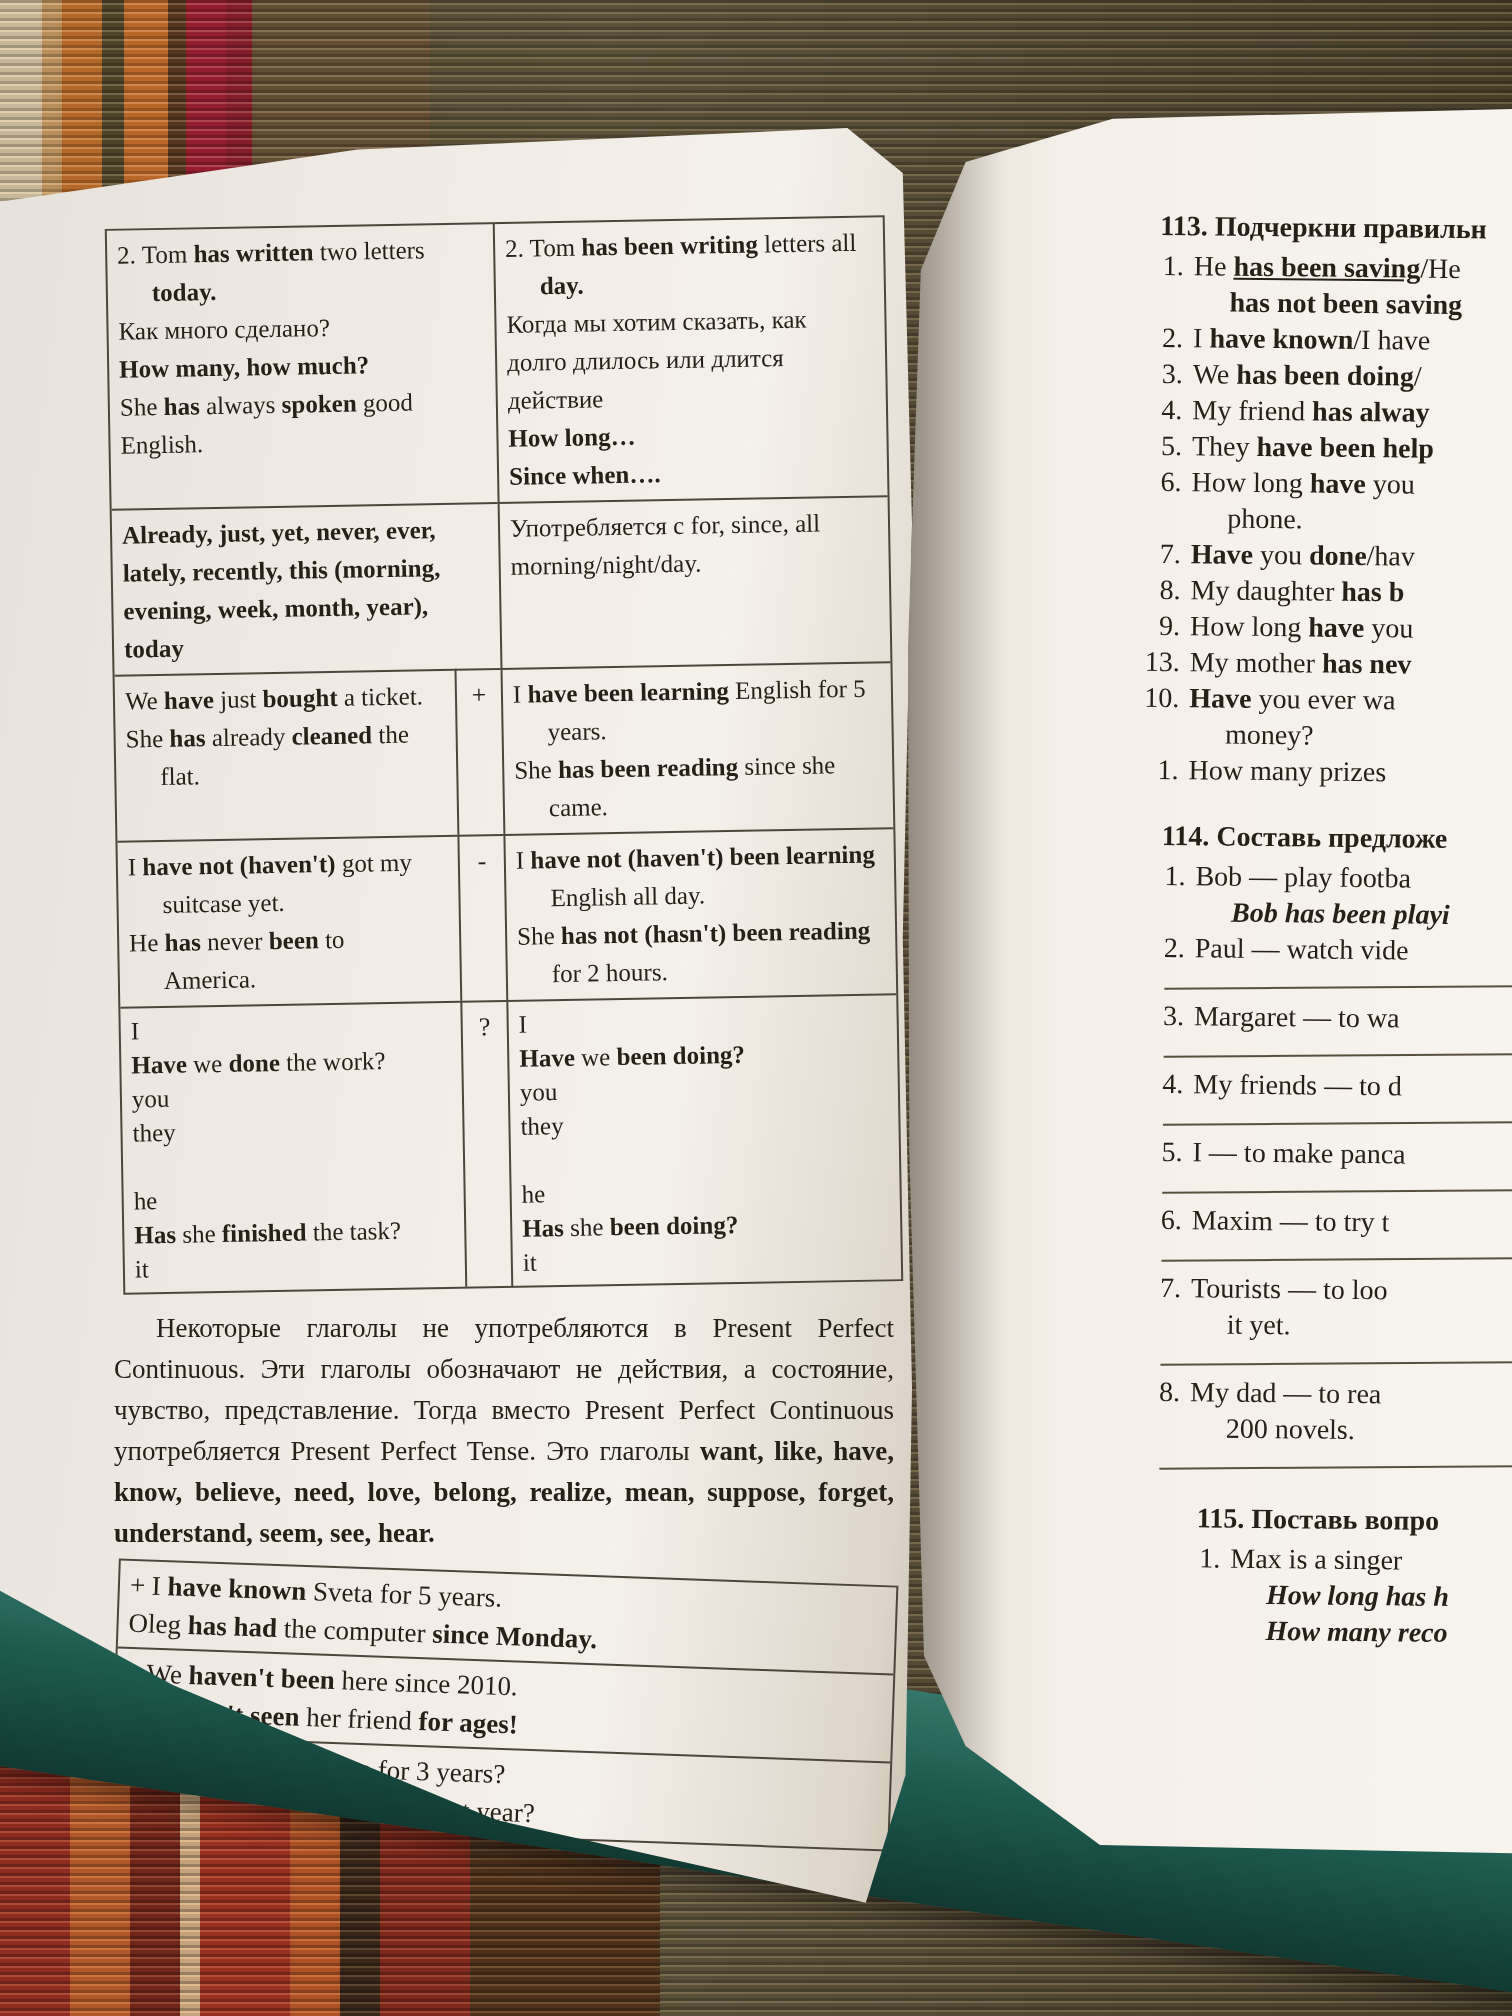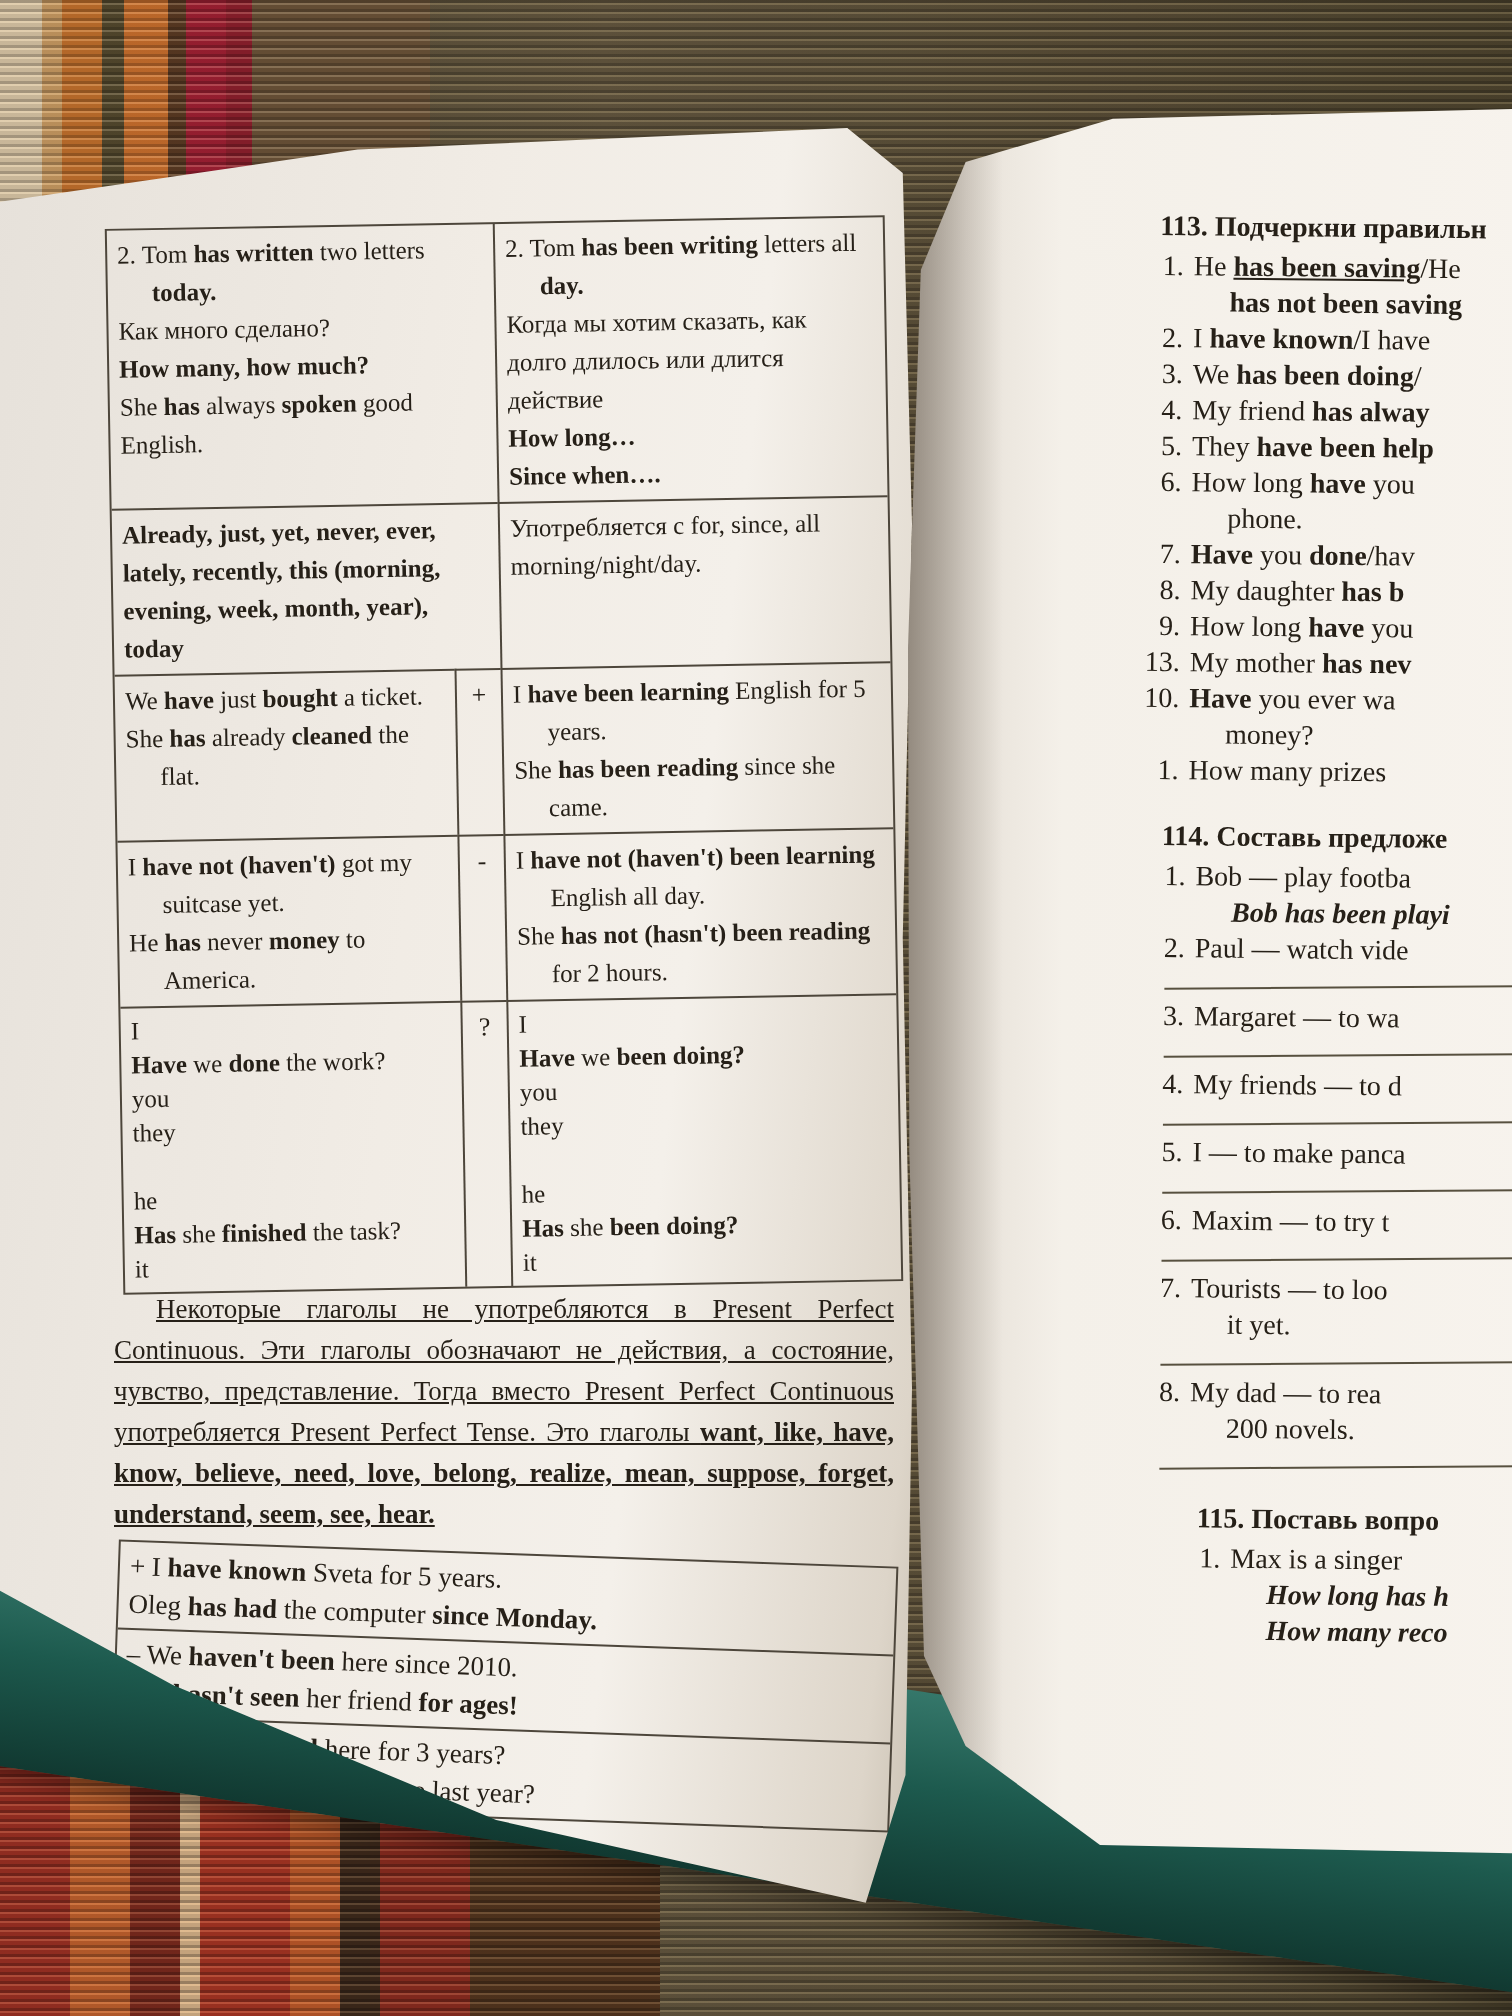--- a/index.html
+++ b/index.html
@@ -53,21 +53,21 @@
     border:2.5px solid #4d463b;display:grid;grid-template-columns:340px 46px 1fr;
     font-size:25px;line-height:38px;transform:rotate(-1deg);
   }
   .cell{padding:6px 8px 6px 10px;border-top:2px solid #4d463b;border-left:2px solid #4d463b;}
   .cell.first{border-left:none;}
   .cell.toprow{border-top:none;}
   .cell.span2{grid-column:1/3;}
   .sign{text-align:center;font-size:26px;padding-left:0;padding-right:0;}
   .row5 .line{line-height:34px;}
   .line.ind{padding-left:34px;}
-  .lead-par{margin-top:1px;font-size:27px;line-height:41px;text-align:justify;text-indent:42px;text-decoration:underline;}
+  .lead-par{margin-top:20px;font-size:27px;line-height:41px;text-align:justify;text-indent:42px;}
   .ex-box{margin-top:18px;border:2.5px solid #4d463b;font-size:27px;line-height:38px;transform:rotate(2deg);}
   .ex-box .sec{padding:5px 10px;border-top:2px solid #4d463b;}
   .ex-box .sec.first{border-top:none;}
   .page-num{margin-top:10px;text-align:center;font-size:29px;transform:rotate(1.5deg);}
   
   .rp-content{position:absolute;left:215px;top:96px;width:470px;color:#262018;font-size:28px;line-height:36px;transform:rotate(.6deg);}
   .ex-title{font-weight:bold;margin-left:30px;white-space:nowrap;}
   .ex-block{margin-top:0;}
   .ex113{margin-top:6px;}
   .ex114{margin-top:30px;margin-left:8px;}
@@ -128,21 +128,21 @@
       <div class="cell">
           <div class="line">I <b>have been learning</b> English for 5</div>
           <div class="line ind">years.</div>
           <div class="line">She <b>has been reading</b> since she</div>
           <div class="line ind">came.</div>
         </div>
 
       <div class="cell first">
           <div class="line">I <b>have not (haven't)</b> got my</div>
           <div class="line ind">suitcase yet.</div>
-          <div class="line">He <b>has</b> never <b>money</b> to</div>
+          <div class="line">He <b>has</b> never <b>been</b> to</div>
           <div class="line ind">America.</div>
         </div>
       <div class="cell sign">-</div>
       <div class="cell">
           <div class="line">I <b>have not (haven't) been learning</b></div>
           <div class="line ind">English all day.</div>
           <div class="line">She <b>has not (hasn't) been reading</b></div>
           <div class="line ind">for 2 hours.</div>
         </div>
 

